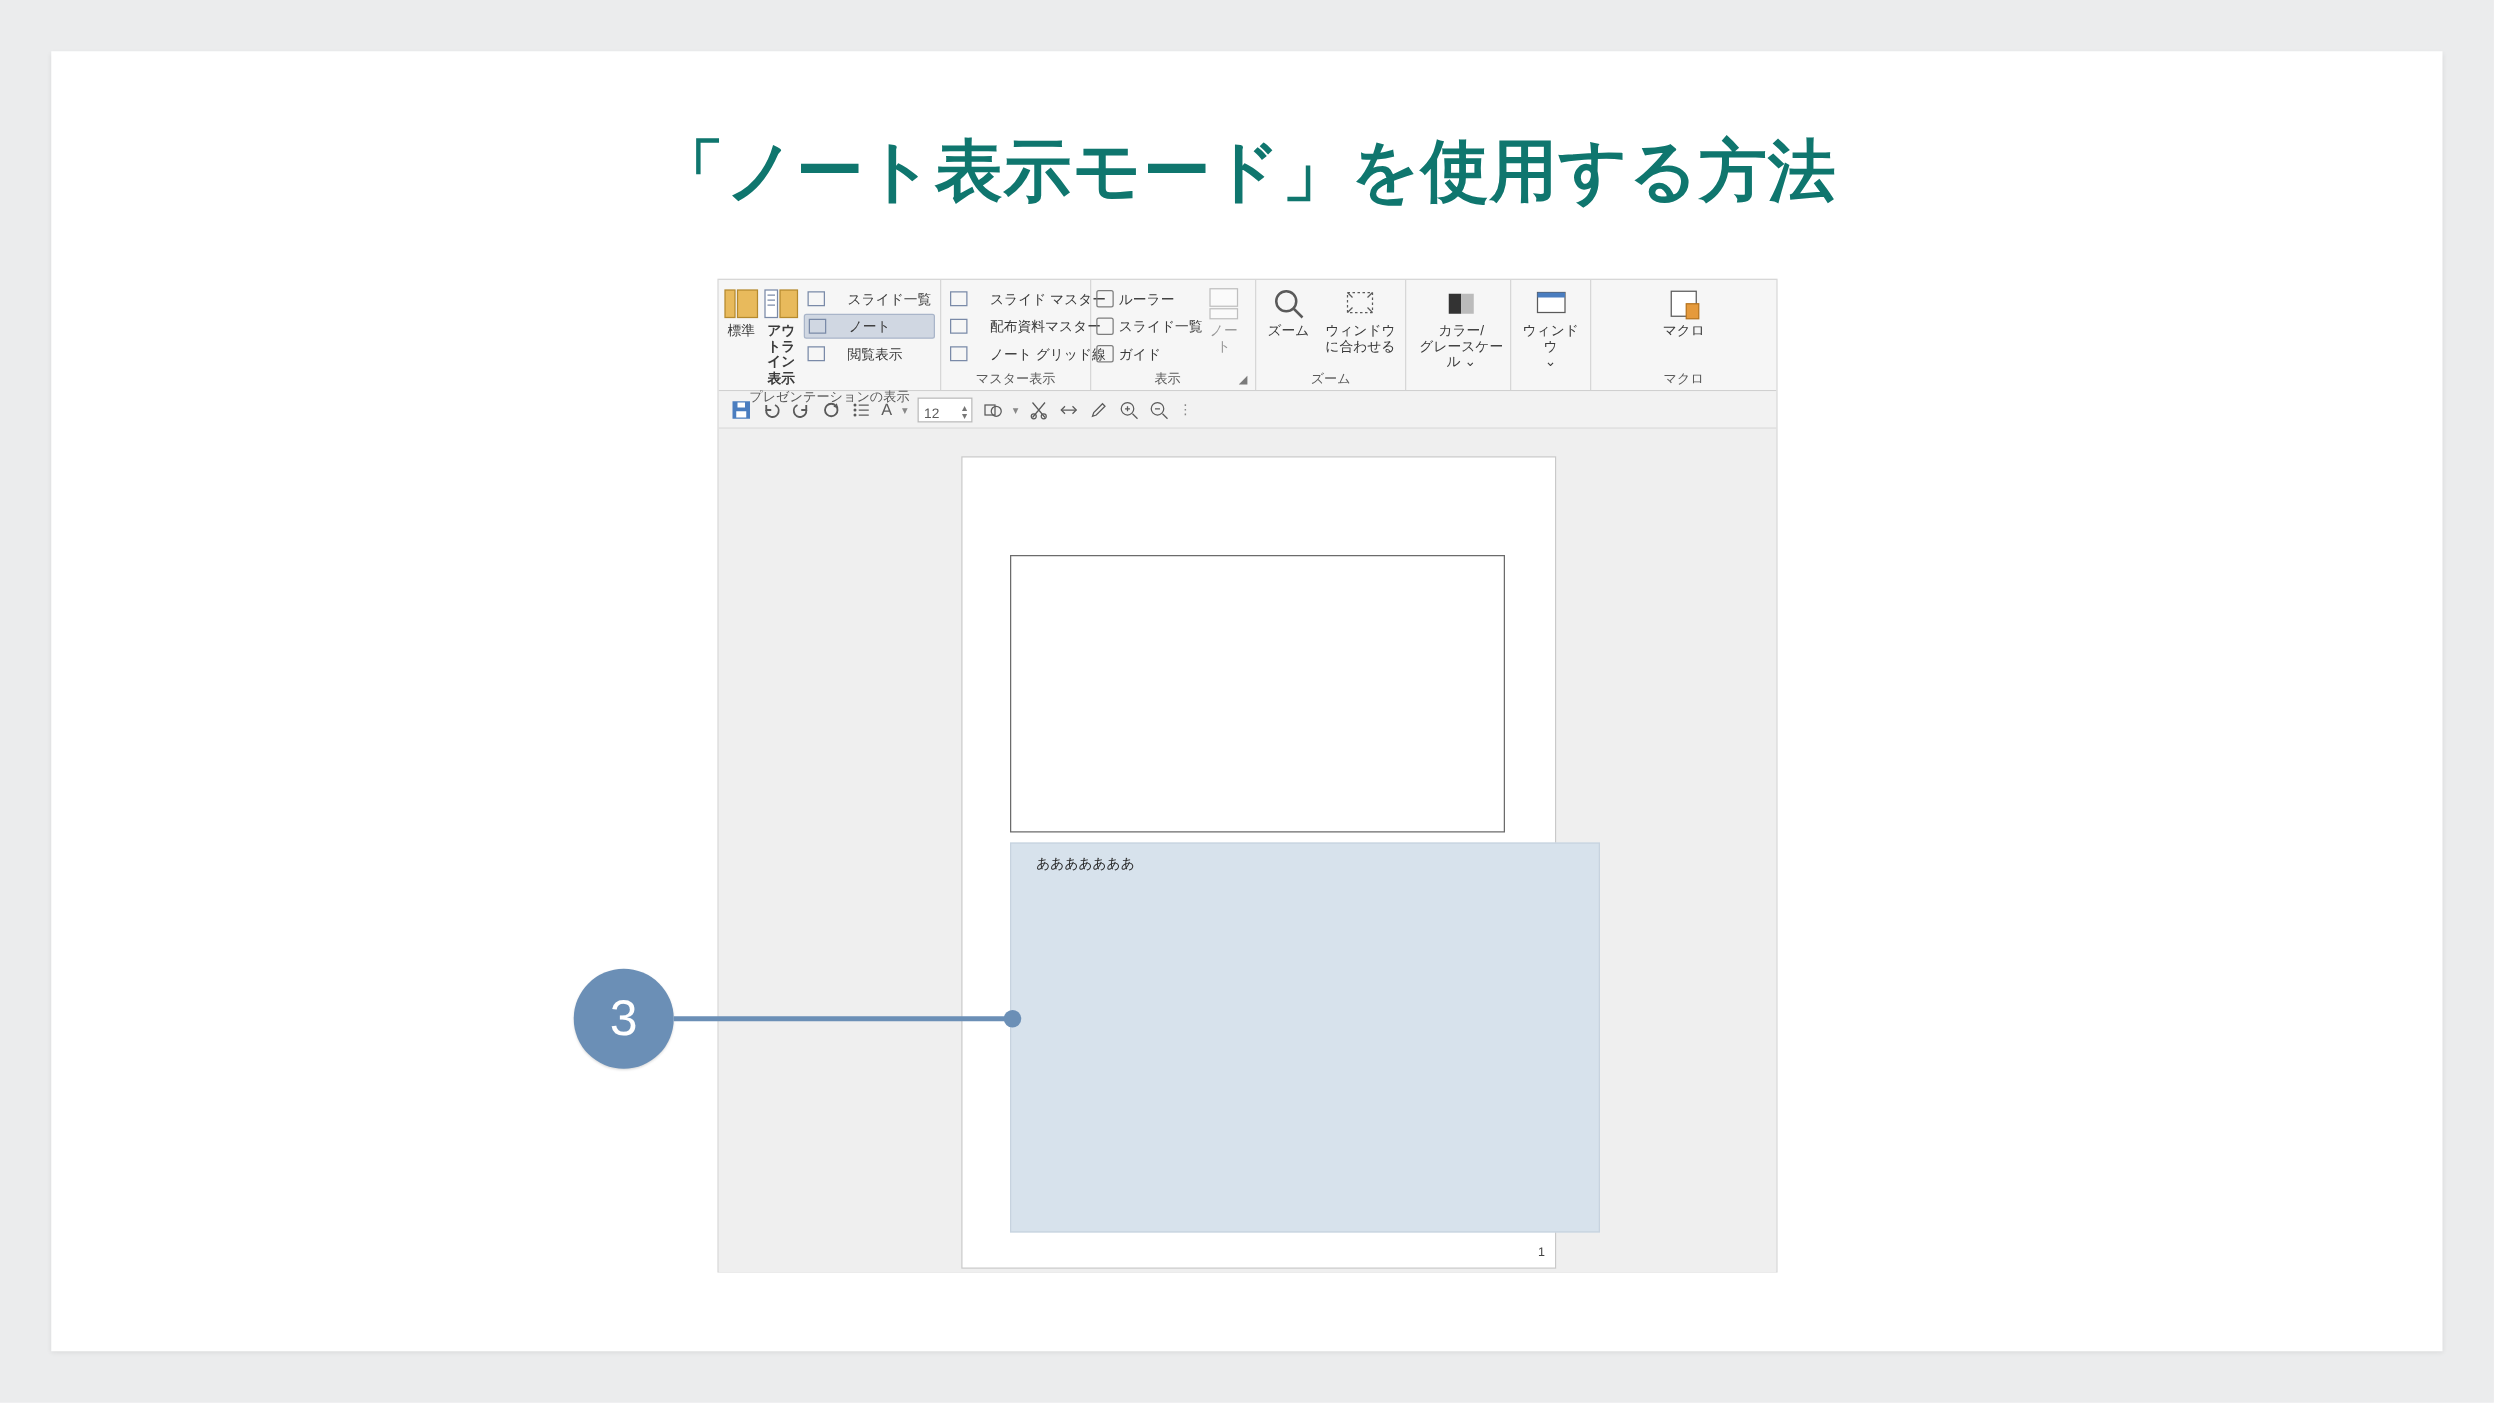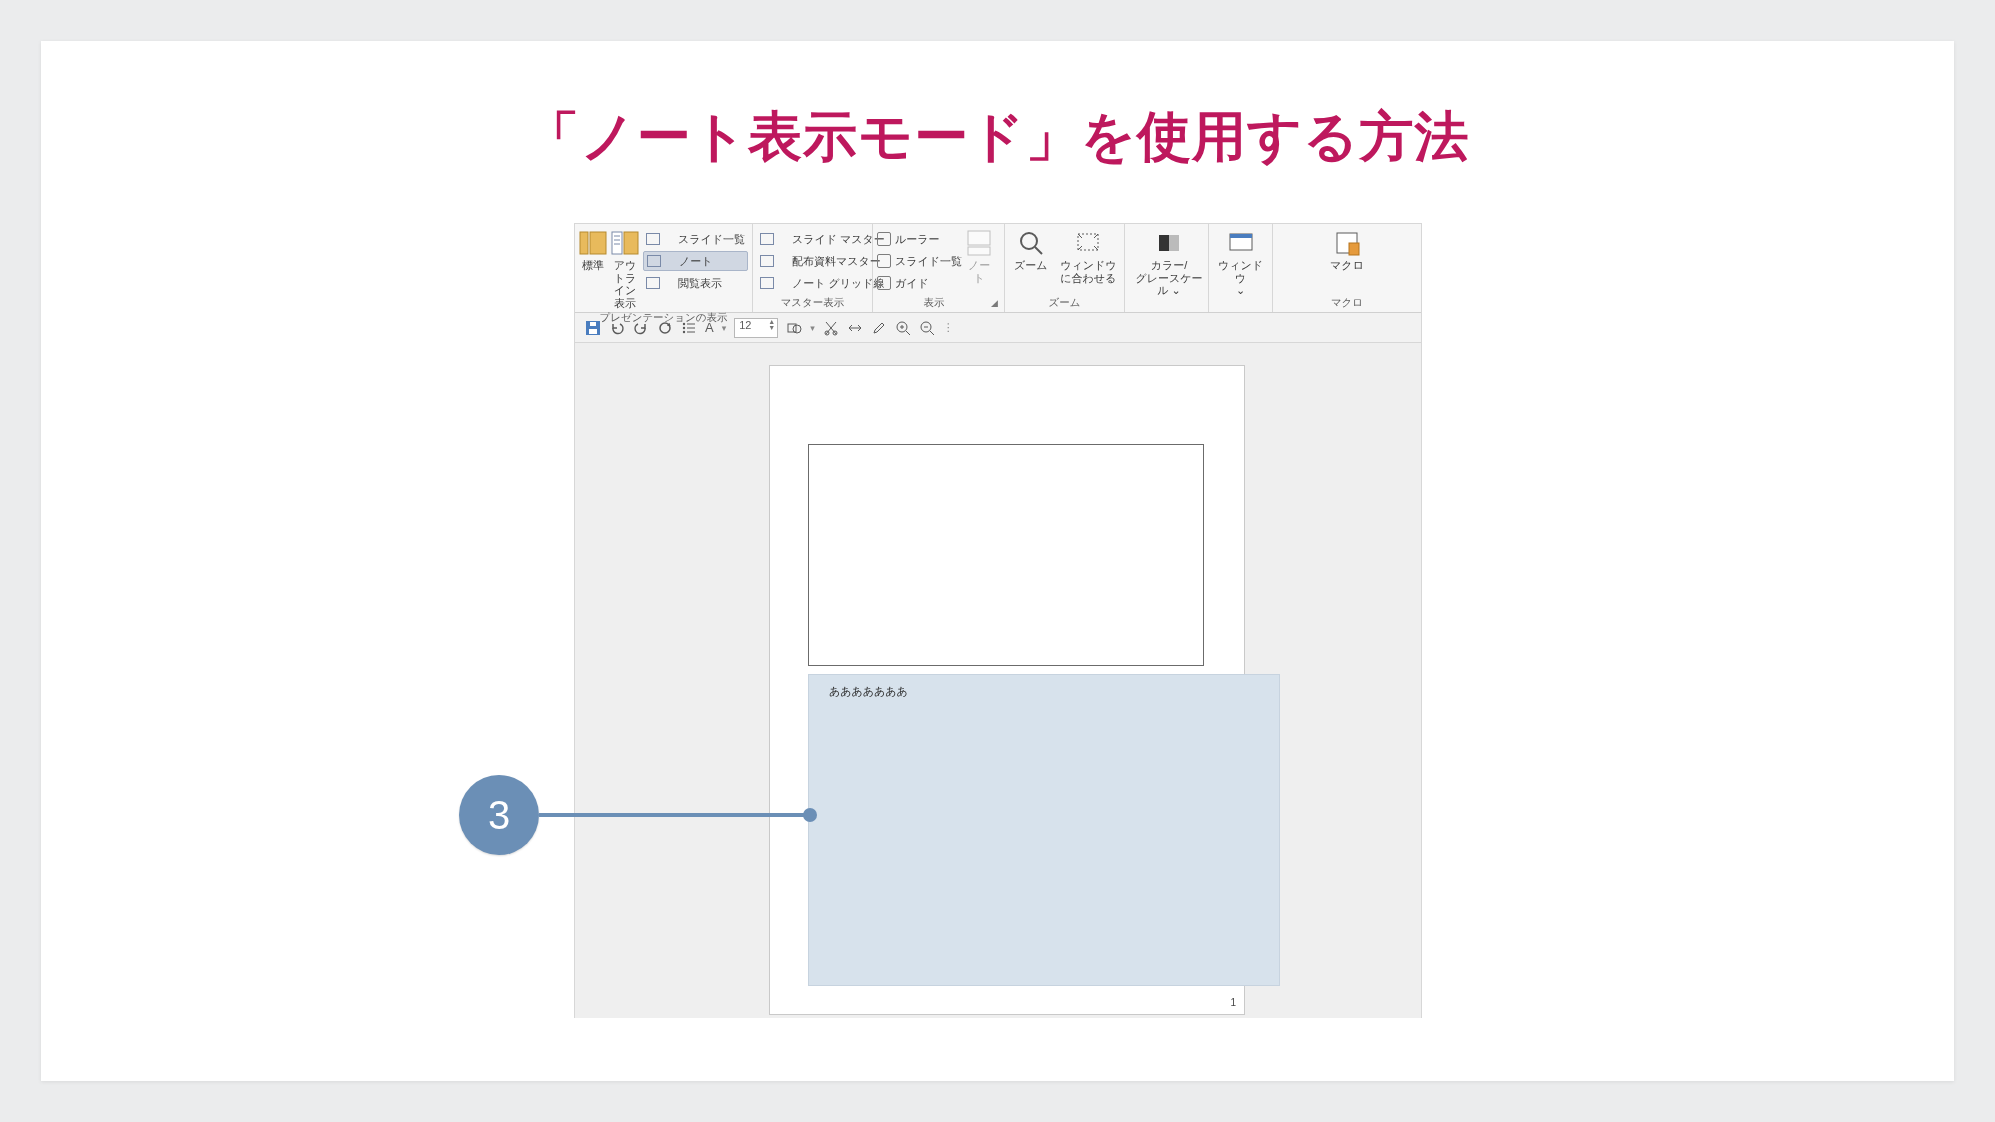--- a/index.html
+++ b/index.html
@@ -23,21 +23,21 @@
   }
 
   .title {
     position: absolute;
     left: 0;
     right: 0;
     top: 60px;
     text-align: center;
     font-size: 54px;
     font-weight: 700;
-    color: #be185d;
+    color: #0f766e;
     letter-spacing: 1px;
   }
 
   
 
   .ppt-window {
     position: absolute;
     left: 533px;
     top: 182px;
     width: 848px;
@@ -158,21 +158,21 @@
   }
   .qat .qic {
     width: 16px; height: 16px;
     display: flex; align-items: center; justify-content: center;
   }
   .qat .fontsize {
     width: 36px; height: 18px;
     border: 1px solid #b8b8b8;
     background: #fff;
     font-size: 11px;
-    display: flex; align-items: flex-start; justify-content: space-between;
+    display: flex; align-items: flex-end; justify-content: space-between;
     padding: 0 2px 0 4px;
   }
   .qat .fontsize .spin {
     font-size: 7px; color: #777; line-height: 6px;
   }
 
   
   .edit-area {
     position: relative;
     width: 100%;
@@ -266,21 +266,21 @@
         <div class="group-body">
           <div class="big-btn" style="width:34px;">
             <div class="ic">
               <svg viewBox="0 0 28 28">
                   <rect x="1" y="3" width="8" height="22" fill="#e8ba5c" stroke="#b58a2e"></rect>
                   <rect x="11" y="3" width="16" height="22" fill="#e8ba5c" stroke="#b58a2e"></rect>
                 </svg>
             </div>
             <div class="lbl">標準</div>
           </div>
-          <div class="big-btn" style="width:48px;">
+          <div class="big-btn" style="width:48px;font-weight:bold;">
             <div class="ic">
               <svg viewBox="0 0 28 28">
                   <rect x="1" y="3" width="10" height="22" fill="#fff" stroke="#7a8aa8"></rect>
                   <rect x="13" y="3" width="14" height="22" fill="#e8ba5c" stroke="#b58a2e"></rect>
                   <line x1="3" y1="7" x2="9" y2="7" stroke="#7a8aa8"></line>
                   <line x1="3" y1="11" x2="9" y2="11" stroke="#7a8aa8"></line>
                   <line x1="3" y1="15" x2="9" y2="15" stroke="#7a8aa8"></line>
                 </svg>
             </div>
             <div class="lbl">アウトライン

